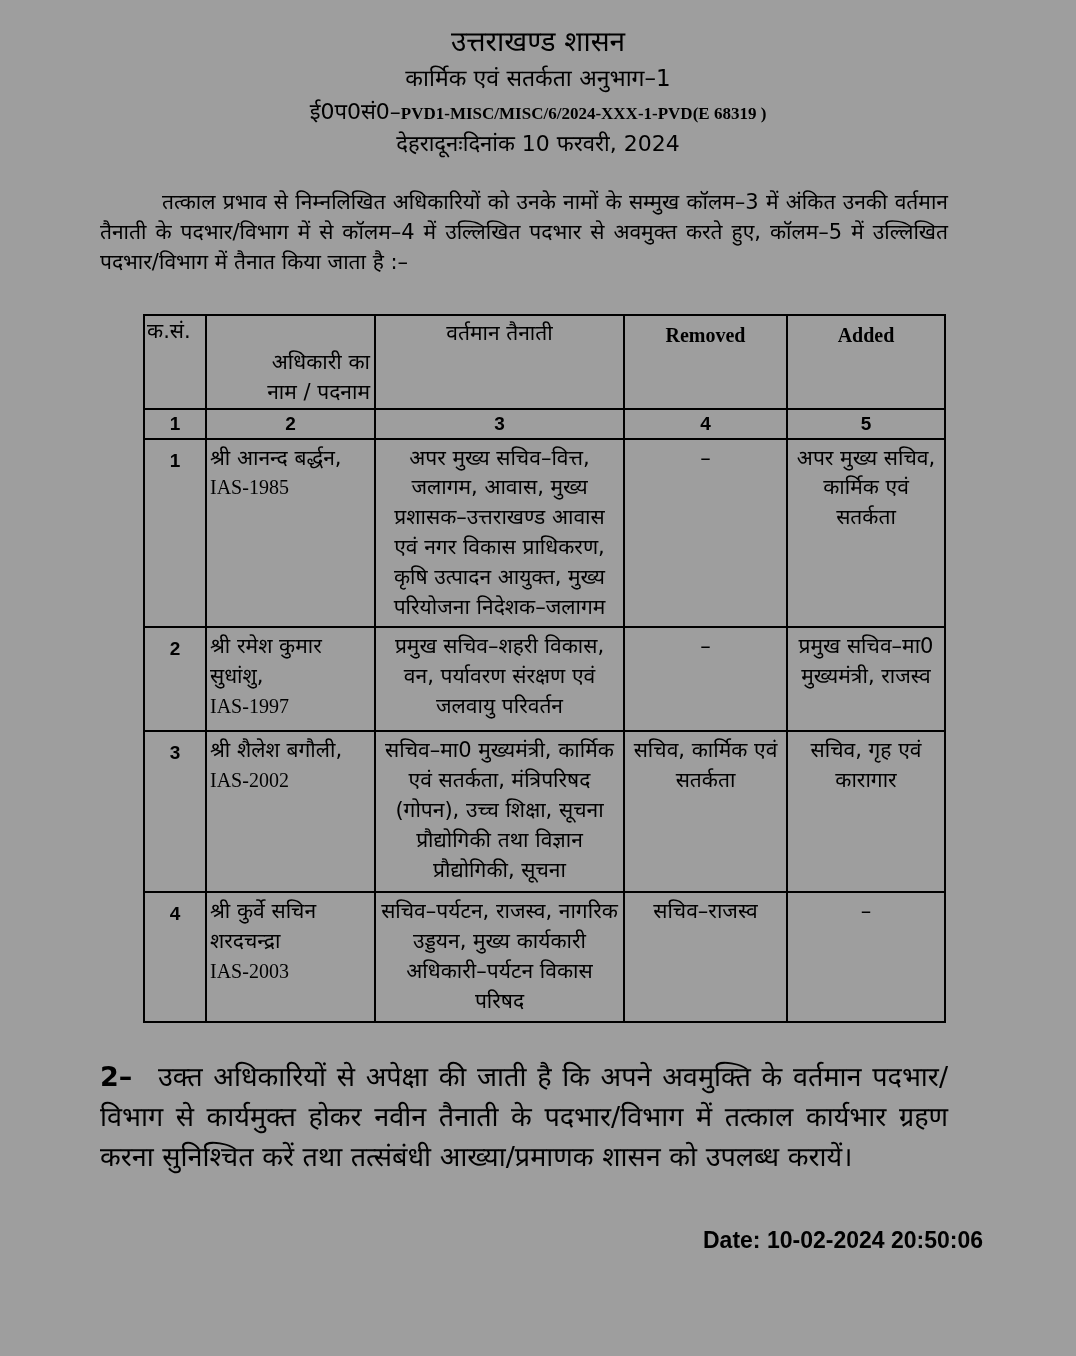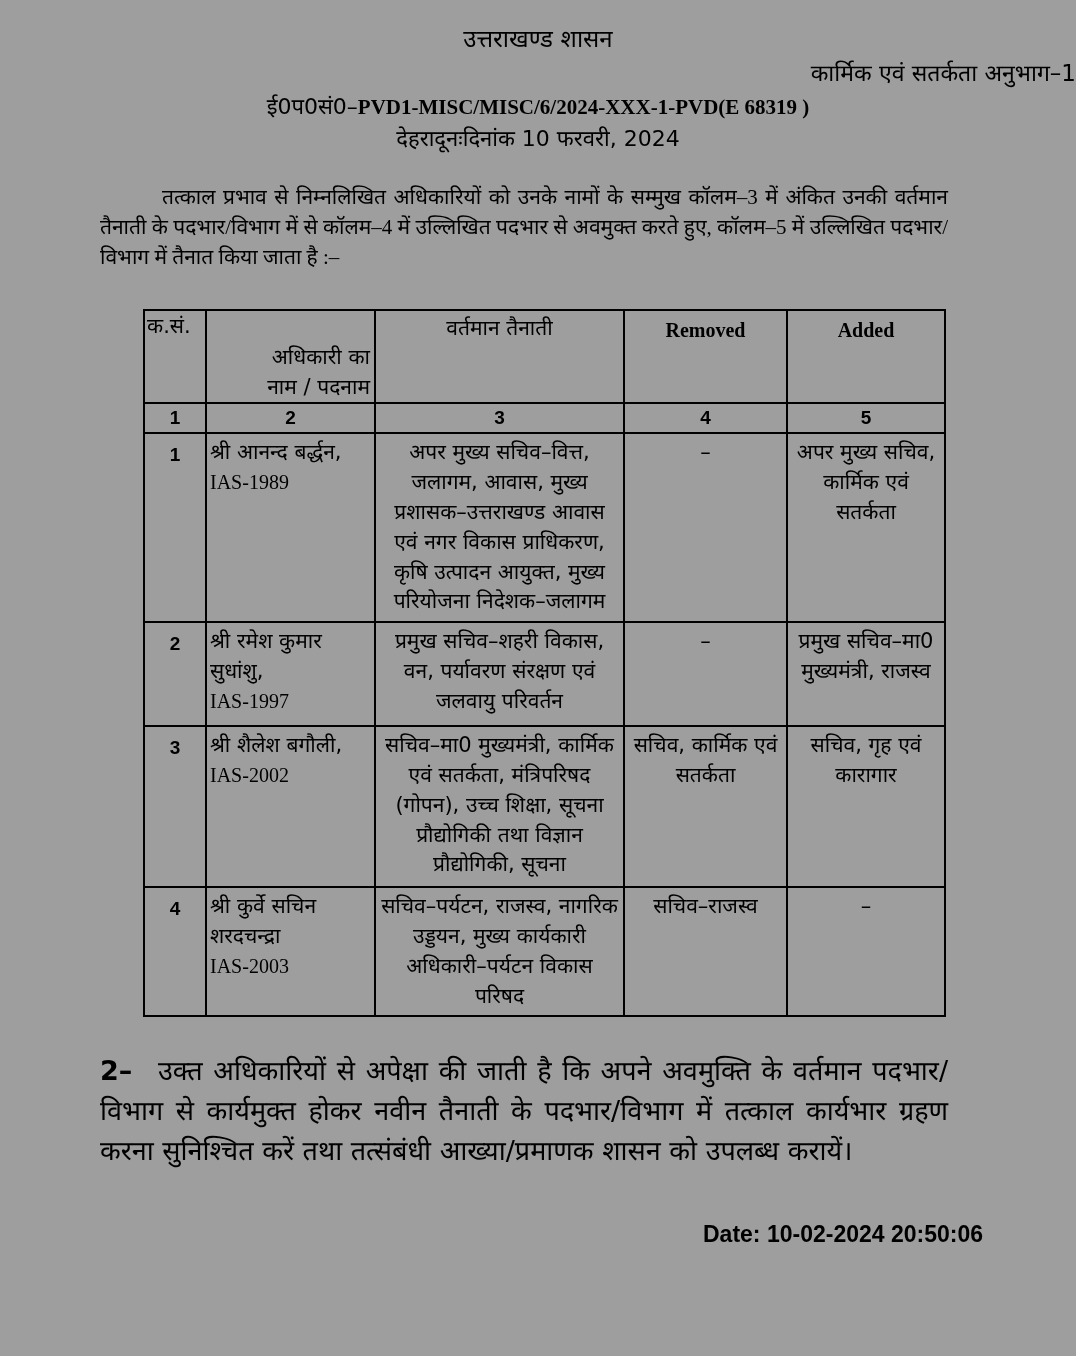--- a/index.html
+++ b/index.html
@@ -8,38 +8,37 @@
     height: 1356px;
     background: #9e9e9e;
     color: #000;
     font-family: "DejaVu Sans", sans-serif;
     overflow: hidden;
   }
   .page { width: 1076px; height: 1356px; position: relative; }
 
   
   .doc-header { text-align: center; padding-top: 24px; }
-  .gov-line1 { font-size: 24px; line-height: 1.3; }
-  .gov-line2 { font-size: 23px; line-height: 1.3; margin-top: 4px; text-align: right; }
+  .gov-line1 { font-size: 28px; line-height: 1.3; }
+  .gov-line2 { font-size: 23px; line-height: 1.3; margin-top: 4px; }
   .ref-line  { font-size: 22px; line-height: 1.3; margin-top: 4px; }
-  .ref-num   { font-family: "Liberation Serif", serif; font-weight: bold; font-size: 21px; }
+  .ref-num   { font-family: "Liberation Serif", serif; font-weight: bold; font-size: 17px; }
   .place-date { font-size: 22px; line-height: 1.3; margin-top: 3px; }
 
   
   .doc-title { text-align: center; margin-top: 26px; font-size: 23px; }
   .doc-title span { text-decoration: underline; text-underline-offset: 4px; }
 
   
   .para1 {
     margin: 30px 128px 0 100px;
     font-size: 21px;
     line-height: 1.42;
     text-align: justify;
     text-indent: 62px;
-    font-family: Liberation Serif, serif;
   }
   .para2 {
     margin: 34px 128px 0 100px;
     font-size: 27px;
     line-height: 1.48;
     text-align: justify;
   }
   .para2-num { font-weight: bold; display: inline-block; width: 58px; }
 
   
@@ -118,21 +117,21 @@
     </tr>
     <tr class="num-row">
       <td>1</td>
       <td>2</td>
       <td>3</td>
       <td>4</td>
       <td>5</td>
     </tr>
     <tr class="data-r1">
       <td class="cell-sno">1</td>
-      <td class="cell-name"><span>श्री आनन्द बर्द्धन,</span><br><span class="cadre">IAS-1989</span></td>
+      <td class="cell-name"><span>श्री आनन्द बर्द्धन,</span><br><span class="cadre">IAS-1985</span></td>
       <td class="cell-current">अपर मुख्य सचिव–वित्त, जलागम, आवास, मुख्य प्रशासक–उत्तराखण्ड आवास एवं नगर विकास प्राधिकरण, कृषि उत्पादन आयुक्त, मुख्य परियोजना निदेशक–जलागम</td>
       <td class="cell-removed">–</td>
       <td class="cell-added">अपर मुख्य सचिव, कार्मिक एवं सतर्कता</td>
     </tr>
     <tr class="data-r2">
       <td class="cell-sno">2</td>
       <td class="cell-name"><span>श्री रमेश कुमार सुधांशु,</span><br><span class="cadre">IAS-1997</span></td>
       <td class="cell-current">प्रमुख सचिव–शहरी विकास, वन, पर्यावरण संरक्षण एवं जलवायु परिवर्तन</td>
       <td class="cell-removed">–</td>
       <td class="cell-added">प्रमुख सचिव–मा0 मुख्यमंत्री, राजस्व</td>

